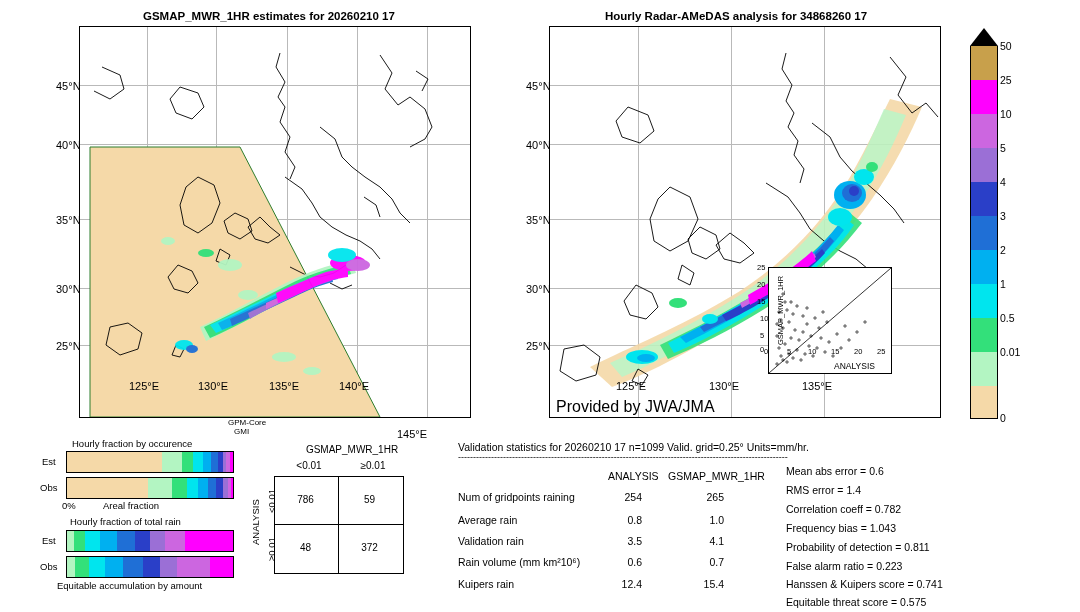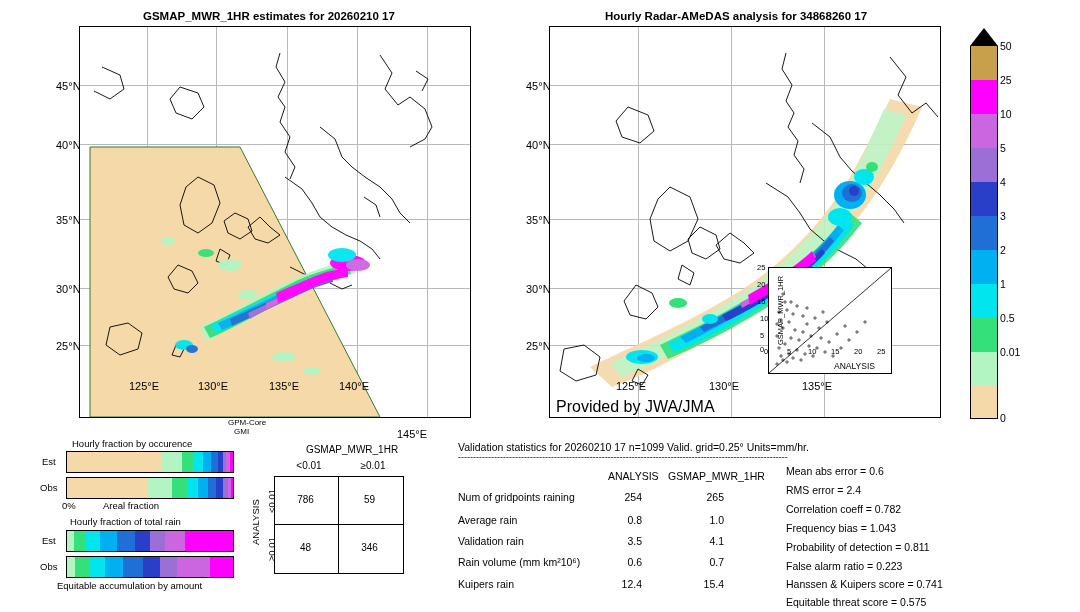--- a/index.html
+++ b/index.html
@@ -377,21 +377,21 @@
 <div class="rot" style="left:266px; top:513px; transform: rotate(-90deg);">&lt;0.01</div>
 <div class="rot" style="left:266px; top:561px; transform: rotate(-90deg);">≥0.01</div>
 
 <div class="ct-box" style="left:274px; top:476px; width:128px; height:96px;">
   <div class="ct-vline" style="left:63px; top:0; height:96px;"></div>
   <div class="ct-hline" style="top:47px; left:0; width:128px;"></div>
 </div>
 <div class="ct-cell" style="left:274px; top:494px; width:63px;">786</div>
 <div class="ct-cell" style="left:338px; top:494px; width:63px;text-align:center;">59</div>
 <div class="ct-cell" style="left:274px; top:542px; width:63px;">48</div>
-<div class="ct-cell" style="left:338px; top:542px; width:63px;">346</div>
+<div class="ct-cell" style="left:338px; top:542px; width:63px;">372</div>
 
 <div class="stats-title" style="left:458px; top:441px;">Validation statistics for 20260210 17  n=1099 Valid. grid=0.25°  Units=mm/hr.</div>
 <div class="dashline" style="left:458px; top:452px; font-size:9px;">--------------------------------------------------------------------------------------------------------------</div>
 
 <div class="st-col-h" style="left:608px; top:470px;">ANALYSIS</div>
 <div class="st-col-h" style="left:668px; top:470px;">GSMAP_MWR_1HR</div>
 
 <div class="st-row-lab" style="left:458px; top:491px;">Num of gridpoints raining</div>
 <div class="st-val" style="left:596px; top:491px; width:46px;">254</div>
 <div class="st-val" style="left:678px; top:491px; width:46px;">265</div>
@@ -406,19 +406,19 @@
 
 <div class="st-row-lab" style="left:458px; top:556px;">Rain volume (mm km²10⁶)</div>
 <div class="st-val" style="left:596px; top:556px; width:46px;">0.6</div>
 <div class="st-val" style="left:678px; top:556px; width:46px;">0.7</div>
 
 <div class="st-row-lab" style="left:458px; top:578px;">Kuipers rain</div>
 <div class="st-val" style="left:596px; top:578px; width:46px;">12.4</div>
 <div class="st-val" style="left:678px; top:578px; width:46px;">15.4</div>
 
 <div class="st-right" style="left:786px; top:465px;">Mean abs error =  0.6</div>
-<div class="st-right" style="left:786px; top:484px;">RMS error =  2.4</div>
+<div class="st-right" style="left:786px; top:484px;">RMS error =  1.4</div>
 <div class="st-right" style="left:786px; top:503px;">Correlation coeff =  0.782</div>
 <div class="st-right" style="left:786px; top:522px;">Frequency bias =  1.043</div>
 <div class="st-right" style="left:786px; top:541px;text-align:center;">Probability of detection =  0.811</div>
 <div class="st-right" style="left:786px; top:560px;">False alarm ratio =  0.223</div>
 <div class="st-right" style="left:786px; top:578px;">Hanssen &amp; Kuipers score =  0.741</div>
 <div class="st-right" style="left:786px; top:596px;">Equitable threat score =  0.575</div>
 
 </body></html>

